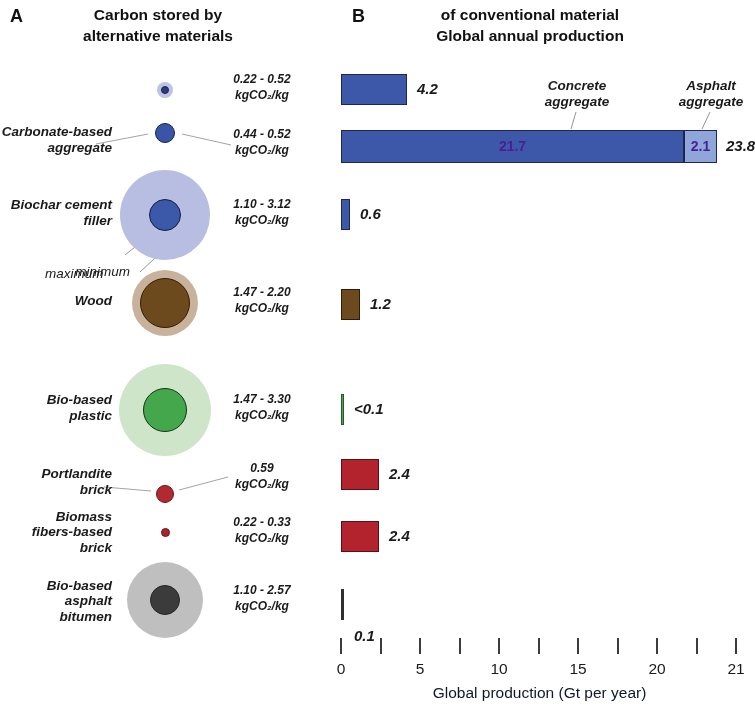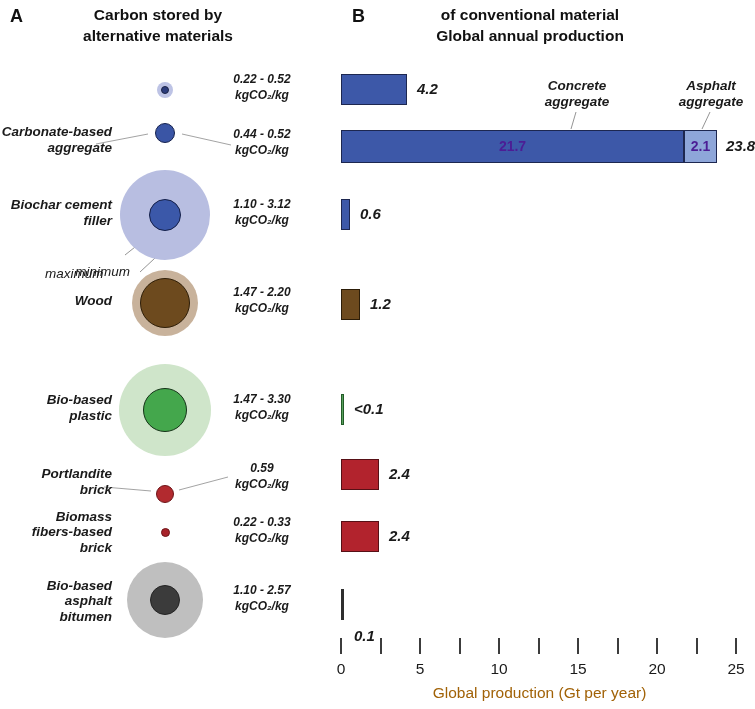--- a/index.html
+++ b/index.html
@@ -14,21 +14,21 @@
   .bubble{position:absolute;border-radius:50%;}
   .bar{position:absolute;box-sizing:border-box;}
   .bar-label{position:absolute;font-style:italic;font-weight:bold;font-size:15px;line-height:18px;}
   .seg-label{position:absolute;color:#4c1d95;font-weight:bold;font-size:14px;
              text-align:center;line-height:33px;}
   .annot{position:absolute;font-style:italic;font-size:13.5px;color:#1a1a1a;}
   .bar-head-label{position:absolute;font-style:italic;font-weight:bold;font-size:13.5px;
                   line-height:16px;text-align:center;}
   .axis-tick{position:absolute;width:2px;background:#3c3c3c;}
   .axis-tick-label{position:absolute;width:40px;text-align:center;font-size:15.5px;color:#1a1a1a;}
-  .axis-title{position:absolute;text-align:center;font-size:15.5px;color:#a16207;}
+  .axis-title{position:absolute;text-align:center;font-size:15.5px;color:#0f172a;}
   svg.overlay{position:absolute;left:0;top:0;pointer-events:none;}
 </style>
 </head>
 <body>
 
 <div id="figure">
 
   <div class="panel-letter" style="left:10px;top:6px;">A</div>
   <div class="panel-title" style="left:58px;top:4px;width:200px;">
     <div>Carbon stored by</div>
@@ -166,15 +166,15 @@
     <div class="axis-tick" style="left: 577px; top: 638px; height: 16px;"></div>
     <div class="axis-tick" style="left: 616.5px; top: 638px; height: 16px;"></div>
     <div class="axis-tick" style="left: 656px; top: 638px; height: 16px;"></div>
     <div class="axis-tick" style="left: 695.5px; top: 638px; height: 16px;"></div>
     <div class="axis-tick" style="left: 735px; top: 638px; height: 16px;"></div>
     <div class="axis-tick-label" style="left: 321px; top: 660px;">0</div>
     <div class="axis-tick-label" style="left: 400px; top: 660px;">5</div>
     <div class="axis-tick-label" style="left: 479px; top: 660px;">10</div>
     <div class="axis-tick-label" style="left: 558px; top: 660px;">15</div>
     <div class="axis-tick-label" style="left: 637px; top: 660px; text-align: center;">20</div>
-    <div class="axis-tick-label" style="left: 716px; top: 660px;">25</div>
+    <div class="axis-tick-label" style="left: 716px; top: 660px;">21</div>
     <div class="axis-title" style="left: 341px; top: 684px; width: 397px;">Global production (Gt per year)</div>
   </div>
 
 </body></html>

